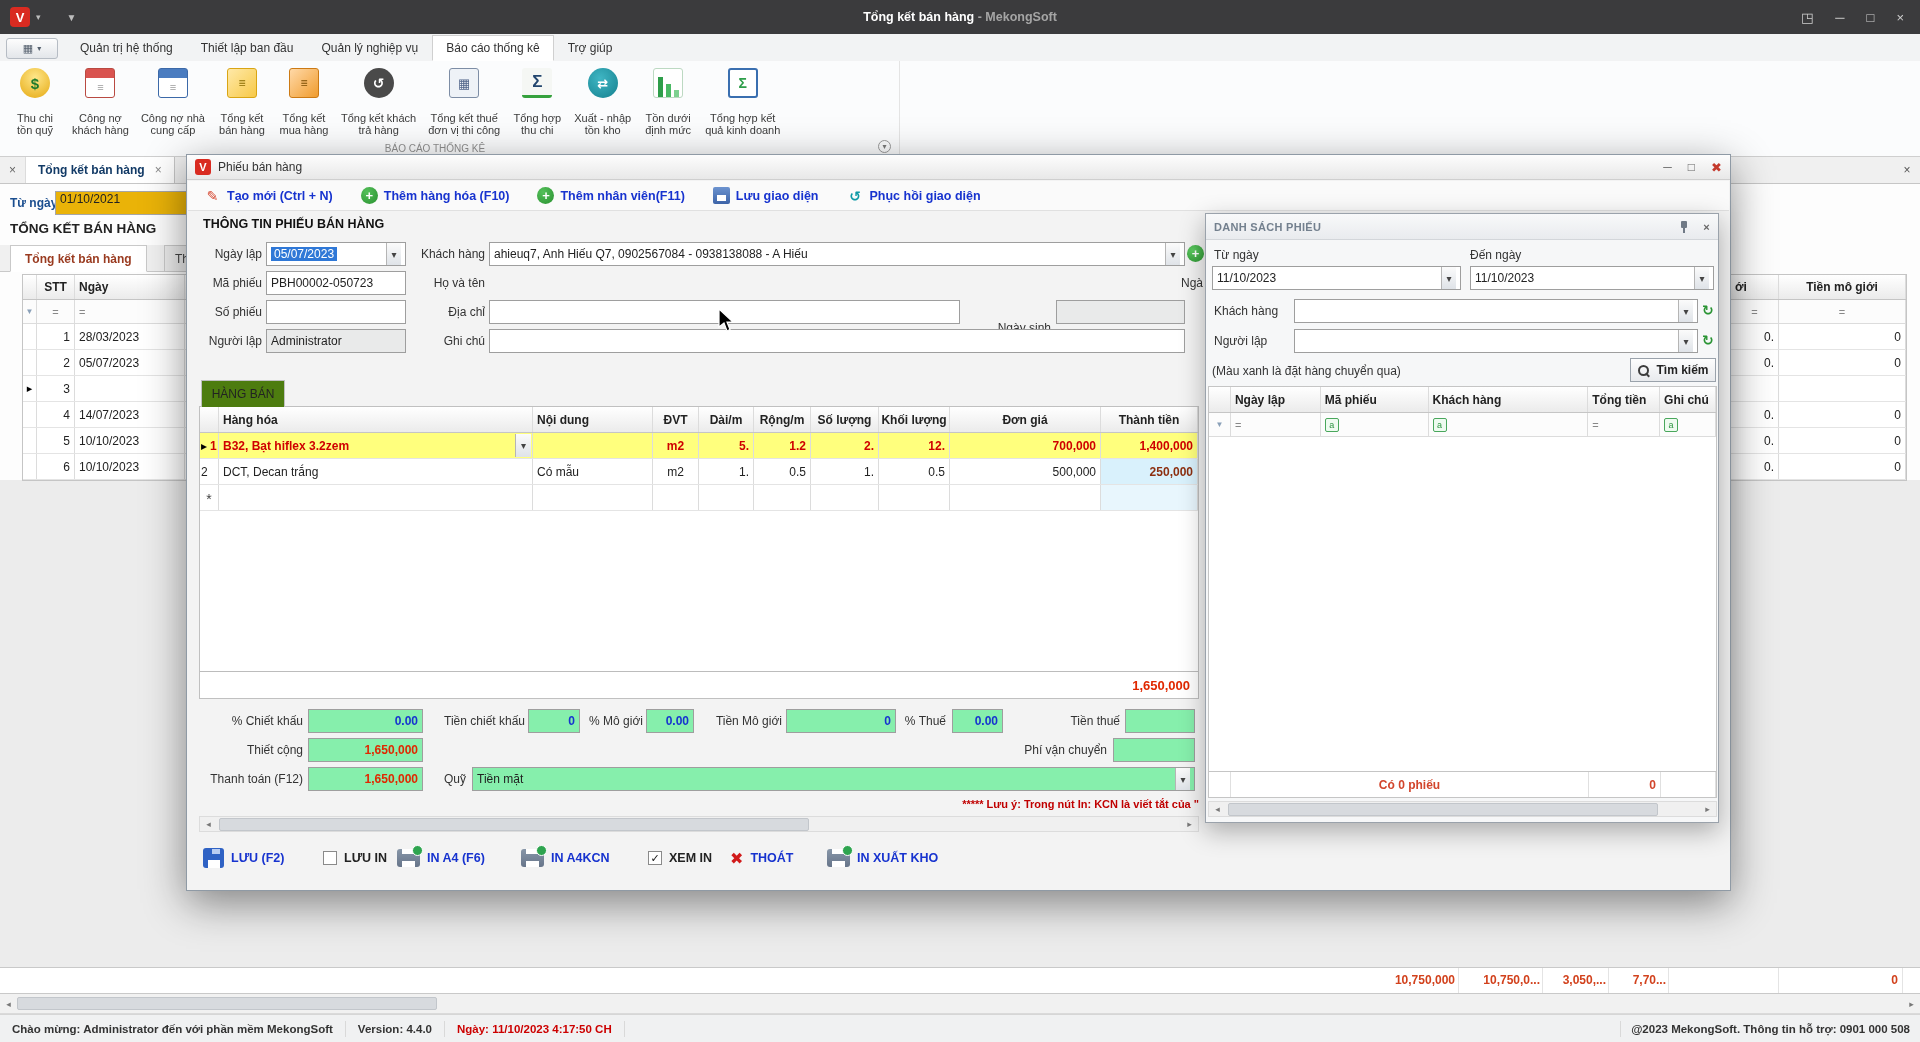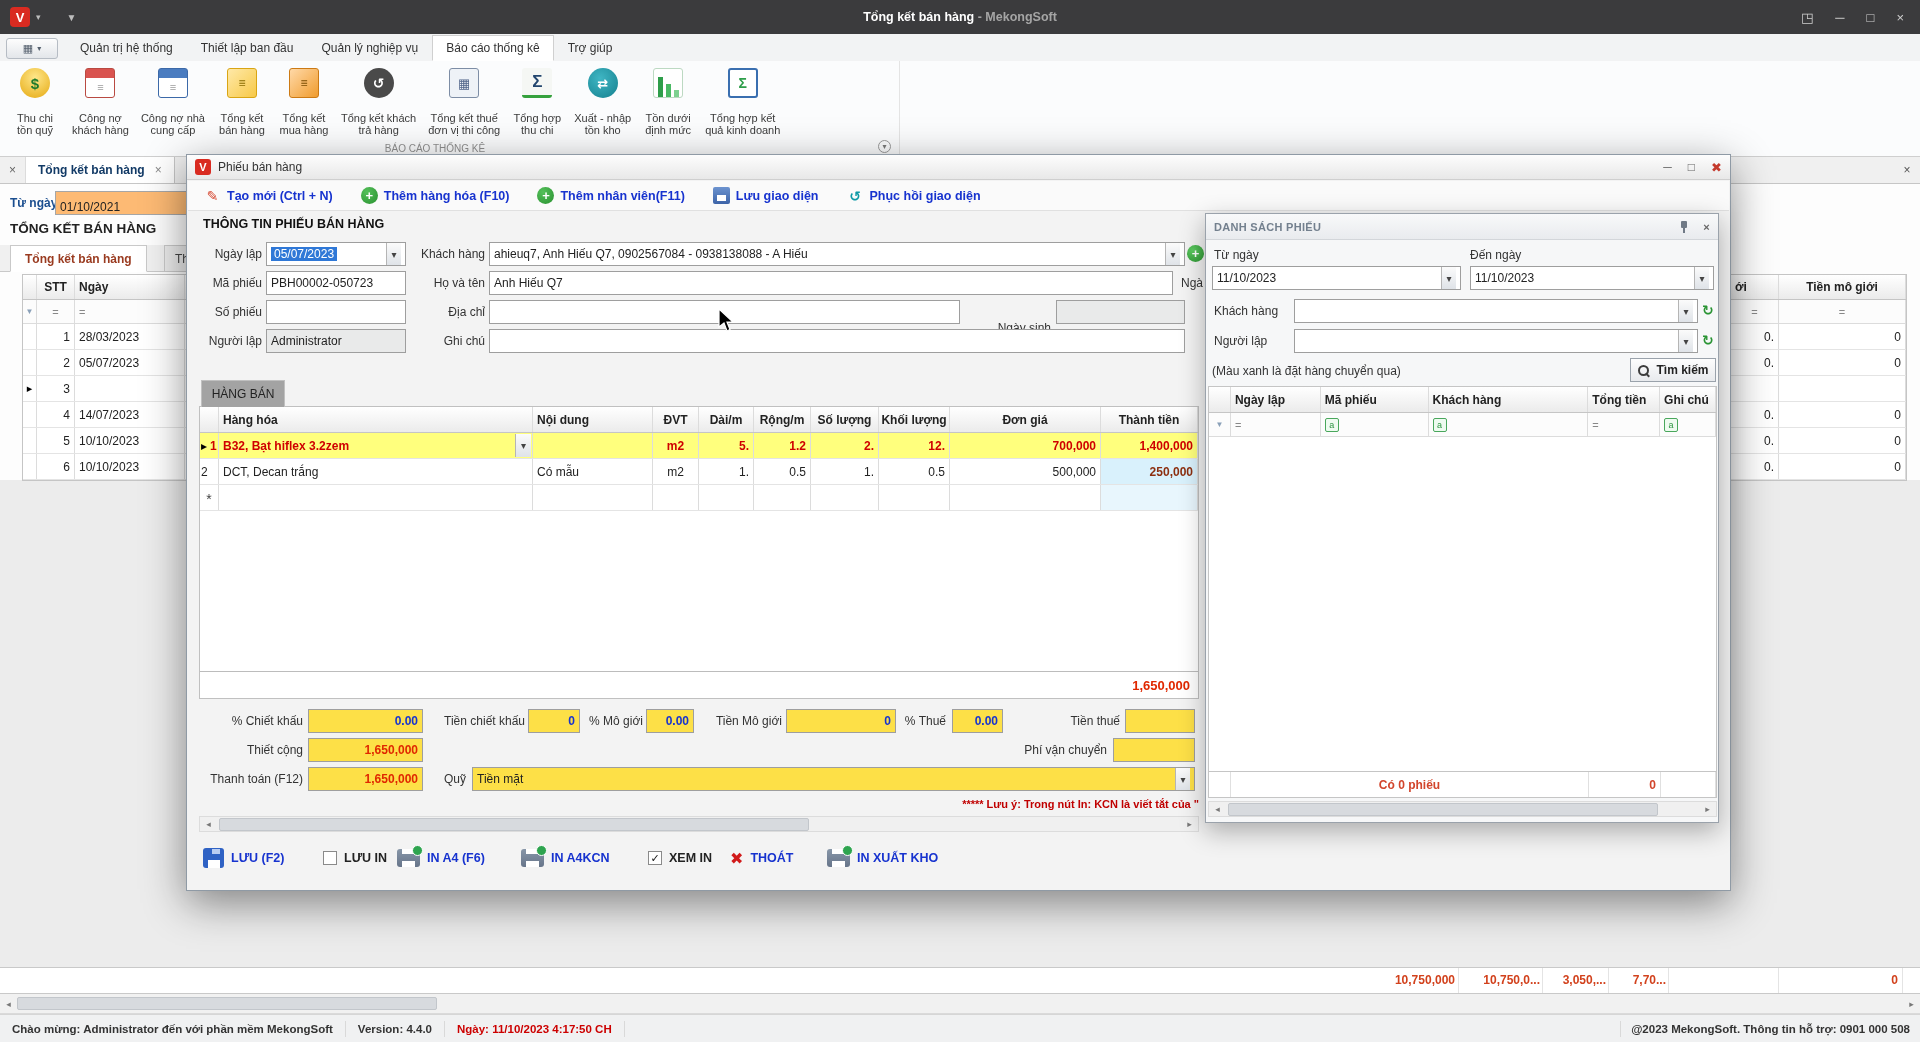--- a/index.html
+++ b/index.html
@@ -59,21 +59,21 @@
 .doctabs{position:absolute;top:157px;left:0;width:1920px;height:27px;background:#f0f0f0;border-bottom:1px solid #c6c6c6;display:flex;align-items:stretch;z-index:3}
 .dt-close{width:26px;display:flex;align-items:center;justify-content:center;color:#666;border-right:1px solid #dcdcdc}
 .dtab{display:flex;align-items:center;gap:10px;padding:0 12px;background:#fff;border-right:1px solid #c6c6c6;color:#123a66;font-weight:bold}
 .dtab .x{color:#888;font-weight:normal}
 .dt-rclose{margin-left:auto;width:26px;display:flex;align-items:center;justify-content:center;color:#555}
 
 
 .toppane{position:absolute;top:184px;left:0;width:1920px;height:296px;background:#fdfdfd;z-index:1}
 .lbl-fromdate{position:absolute;left:10px;top:196px;color:#1b4e8f;font-weight:bold;z-index:2}
 .fld-fromdate{left:55px;top:191px;width:132px;height:24px;z-index:2}
-.tbox{position:absolute;background:#fdba74;border:1px solid #a6a6a6;display:flex;align-items:flex-end;padding:0 4px;overflow:hidden;white-space:nowrap}
+.tbox{position:absolute;background:#eab308;border:1px solid #a6a6a6;display:flex;align-items:flex-start;padding:0 4px;overflow:hidden;white-space:nowrap}
 .main-heading{position:absolute;left:10px;top:221px;font-size:13.5px;font-weight:bold;z-index:2}
 .subtabbar{position:absolute;left:0;top:245px;width:420px;height:27px;background:#f0f0f0;border-bottom:1px solid #c9c9c9;z-index:2}
 .stab-active{position:absolute;left:10px;top:245px;height:27px;padding:0 14px;background:#fff;border:1px solid #c9c9c9;border-bottom-color:#fff;color:#9a3b20;font-weight:bold;display:flex;align-items:center;z-index:2}
 .stab-next{position:absolute;left:164px;top:245px;height:27px;width:60px;padding:0 10px;background:#ececec;border:1px solid #c9c9c9;color:#444;display:flex;align-items:center;z-index:2}
 
 
 .g-head{display:flex;height:25px;background:linear-gradient(#ffffff,#ebebeb);border-bottom:1px solid #c5c5c5;font-weight:600;color:#222}
 .g-filter{display:flex;height:24px;background:#fcfcfc;border-bottom:1px solid #dcdcdc;color:#888}
 .g-row{display:flex;height:26px;border-bottom:1px solid #e4e4e4;background:#fff}
 .g-cell{border-right:1px solid #dcdcdc;padding:0 4px;display:flex;align-items:center;justify-content:center;overflow:hidden;white-space:nowrap;height:100%}
@@ -125,42 +125,42 @@
 .tb-layout .tbi{background:linear-gradient(#fff 0 0) 50% 72%/9px 6px no-repeat,linear-gradient(#6c93cf,#3d64a8);border-radius:2px}
 .tb-undo .tbi{color:#0e9aa7;font-weight:bold}.tb-undo .tbi::after{content:"↺"}
 .dlg-section-title{position:absolute;left:16px;top:62px;font-weight:bold;font-size:12.5px;color:#111}
 .flabel{position:absolute;height:26px;line-height:26px;text-align:right;color:#333}
 .fbox{position:absolute;height:24px;background:#fff;border:1px solid #9e9e9e;display:flex;align-items:center;padding:0 4px;overflow:hidden;white-space:nowrap}
 .fbox .dd{margin-left:auto;width:15px;align-self:stretch;border-left:1px solid #b5b5b5;background:linear-gradient(#fbfbfb,#dfe3e8);display:flex;align-items:center;justify-content:center}
 .dd::after{content:"▾";font-size:10px;color:#444}
 .disabled{background:#e9eaea}
 .selval{background:#2f78d7;color:#fff;padding:0 3px}
 .addbtn{position:absolute;width:17px;height:17px;border-radius:50%;background:radial-gradient(circle at 35% 30%,#5ecb62,#2c9431);color:#fff;font-weight:bold;display:flex;align-items:center;justify-content:center;font-size:13px}
-.hb-tab{position:absolute;left:14px;top:225px;width:84px;height:27px;background:#a3a3a3;border:1px solid #c0c0c0;border-bottom:none;display:flex;align-items:center;justify-content:center;color:#222;z-index:2}
+.hb-tab{position:absolute;left:14px;top:225px;width:84px;height:27px;background:#4d7c0f;border:1px solid #c0c0c0;border-bottom:none;display:flex;align-items:center;justify-content:center;color:#222;z-index:2}
 .ig{position:absolute;left:12px;top:251px;width:1000px;height:293px;background:#fff;border:1px solid #c0c0c0;display:flex;flex-direction:column}
 .ig .g-head{height:26px}
 .cw1{width:19px}.cw2{width:314px}.cw3{width:120px}.cw4{width:46px}.cw5{width:55px}.cw6{width:57px}.cw7{width:68px}.cw8{width:71px}.cw9{width:151px}.cw10{width:97px}
 .ig-row{display:flex;height:26px;border-bottom:1px solid #e4e4e4}
 .ig-row .g-cell{justify-content:flex-start}
 .ig-row .num{justify-content:flex-end}
 .ig-row.highlight{background:#ffff7d}
 .ig-row.highlight .g-cell{color:#cf0000;font-weight:bold}
 .ig-row.highlight .rowarrow::after{content:"▸";margin-right:3px;color:#000}
 .c-name{position:relative}
 .namedd{display:none;position:absolute;right:1px;top:1px;bottom:1px;width:16px;border-left:1px solid #b5b5b5;background:linear-gradient(#fbfbfb,#dfe3e8);align-items:center;justify-content:center}
 .namedd::after{content:"▾";font-size:10px;color:#444}
 .ig-row.highlight .namedd{display:flex}
 .ig-row.sel-amt .c-amt{background:#d9f1fc;color:#8c2f10;font-weight:bold}
 .ig-newrow{display:flex;height:26px;border-bottom:1px solid #e4e4e4;color:#555}
 .ig-newrow .mark::after{content:"*";font-size:14px;color:#444;margin-top:3px}
 .ig-newrow .c-amt{background:#e8f6fd}
 .ig-fill{flex:1;background:#fff}
 .ig-foot{height:27px;border-top:1px solid #bcbcbc;display:flex;align-items:center;justify-content:flex-end;padding-right:8px;color:#e02800;font-weight:bold;font-size:13px}
 .slabel{position:absolute;height:24px;line-height:24px;text-align:right;color:#333}
-.sbox{position:absolute;height:24px;background:#fde047;border:1px solid #9e9e9e;display:flex;align-items:center;padding:0 4px;overflow:hidden;white-space:nowrap}
+.sbox{position:absolute;height:24px;background:#86efac;border:1px solid #9e9e9e;display:flex;align-items:center;padding:0 4px;overflow:hidden;white-space:nowrap}
 .blue{color:#1733cf;font-weight:bold;justify-content:flex-end}
 .redv{color:#e02800;font-weight:bold;justify-content:flex-end}
 .dlg-note{position:absolute;top:643px;left:408px;width:604px;text-align:right;color:#c00000;font-weight:bold;font-size:11px}
 .dlg-hscroll{position:absolute;left:12px;top:661px;width:1000px;height:16px;background:#f0f0f0;border:1px solid #dcdcdc;display:flex;align-items:center}
 .dlg-hscroll .sthumb{width:590px;margin-left:2px}
 .dbtn{position:absolute;top:688px;display:flex;align-items:center;gap:7px;color:#1733cf;font-weight:bold;font-size:12.5px;height:30px}
 .cbl{color:#222}
 .i-save{width:21px;height:20px;border-radius:3px;background:linear-gradient(#fff 0 0) 50% 100%/12px 8px no-repeat,linear-gradient(#b9cdf2 0 0) 70% 8%/8px 5px no-repeat,#2f62c4}
 .i-print{width:23px;height:18px;background:linear-gradient(#fff 0 0) 50% 0/14px 5px no-repeat,linear-gradient(#fff 0 0) 50% 100%/13px 6px no-repeat,linear-gradient(#8796a8,#67758a);border-radius:3px;position:relative}
 .i-print::after{content:"";position:absolute;right:-3px;top:-4px;width:9px;height:9px;border-radius:50%;background:#2ea44f;border:1px solid #fff}
@@ -485,23 +485,20 @@
     <span>ahieuq7, Anh Hiếu Q7, 0902567084 - 0938138088 - A Hiếu</span>
       <span class="dd"></span>
   </div>
   <div class="addbtn" style="left:1000px;top:90px">+</div>
 
   <span class="flabel" style="left:18px;top:115px;width:57px">Mã phiếu</span>
   <div class="fbox" style="left:79px;top:116px;width:140px">
       <span>PBH00002-050723</span>
     </div>
   <span class="flabel" style="left:228px;top:115px;width:70px">Họ và tên</span>
-  <div class="fbox" style="left:302px;top:116px;width:684px">
-      <span>Anh Hiếu Q7</span>
-    </div>
   <span class="flabel" style="left:992px;top:115px;width:26px;text-align:center">Ngà</span>
 
   <span class="flabel" style="left:18px;top:144px;width:57px">Số phiếu</span>
   <div class="fbox" style="left:79px;top:145px;width:140px"></div>
   <span class="flabel" style="left:228px;top:144px;width:70px">Địa chỉ</span>
   <div class="fbox" style="left:302px;top:145px;width:471px"></div>
   <span class="flabel" style="left:790px;top:160px;width:74px">Ngày sinh</span>
   <div class="fbox disabled" style="left:869px;top:145px;width:129px"></div>
 
   <span class="flabel" style="left:18px;top:173px;width:57px">Người lập</span>

